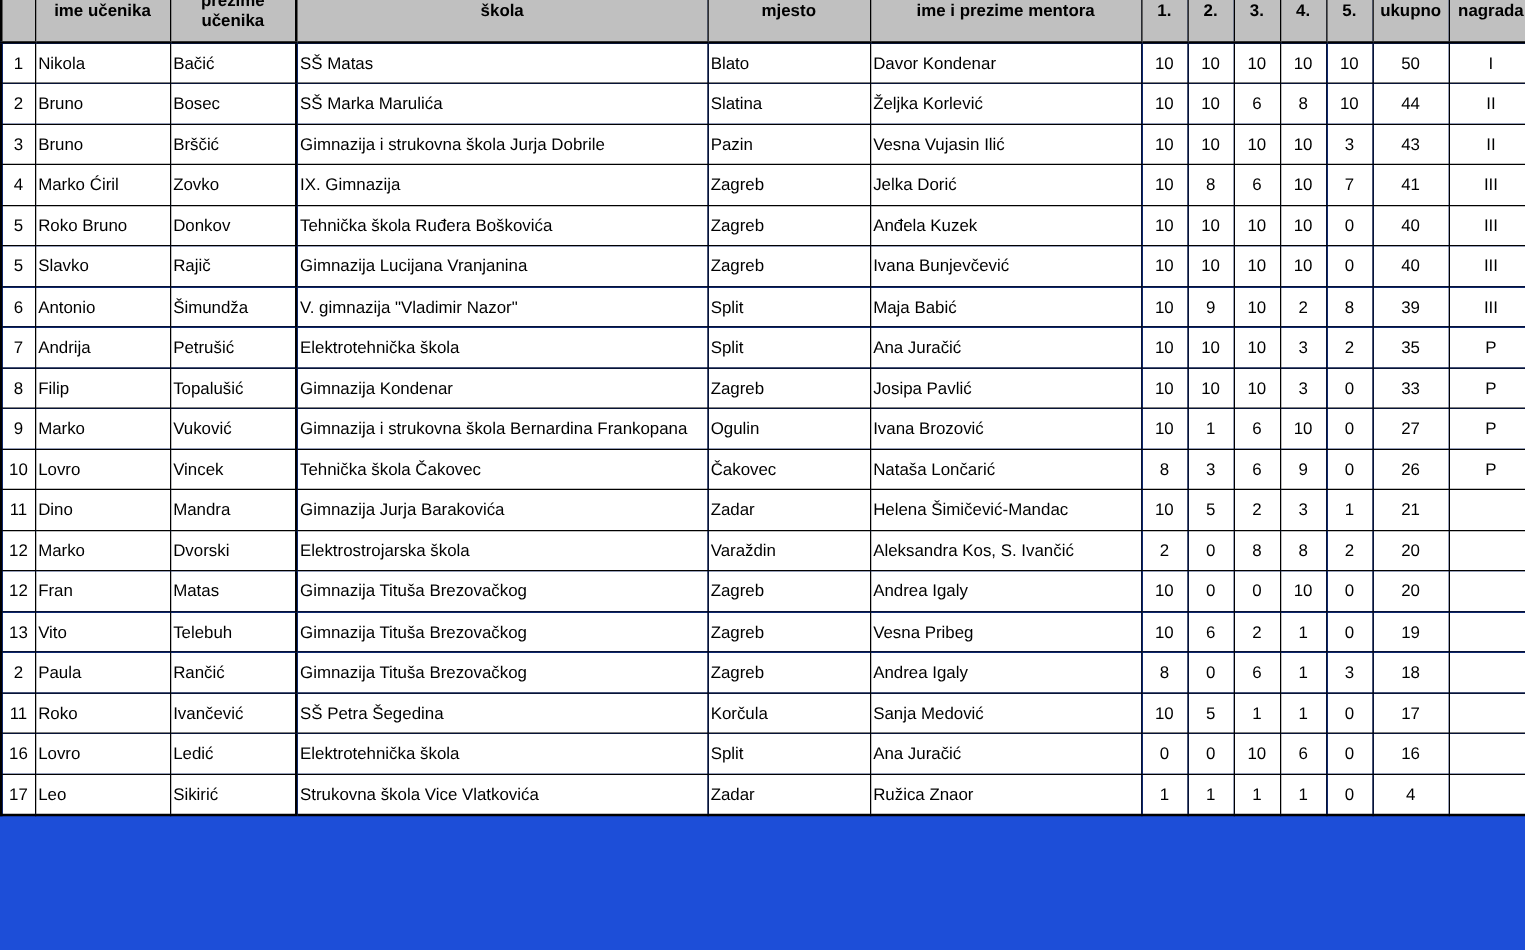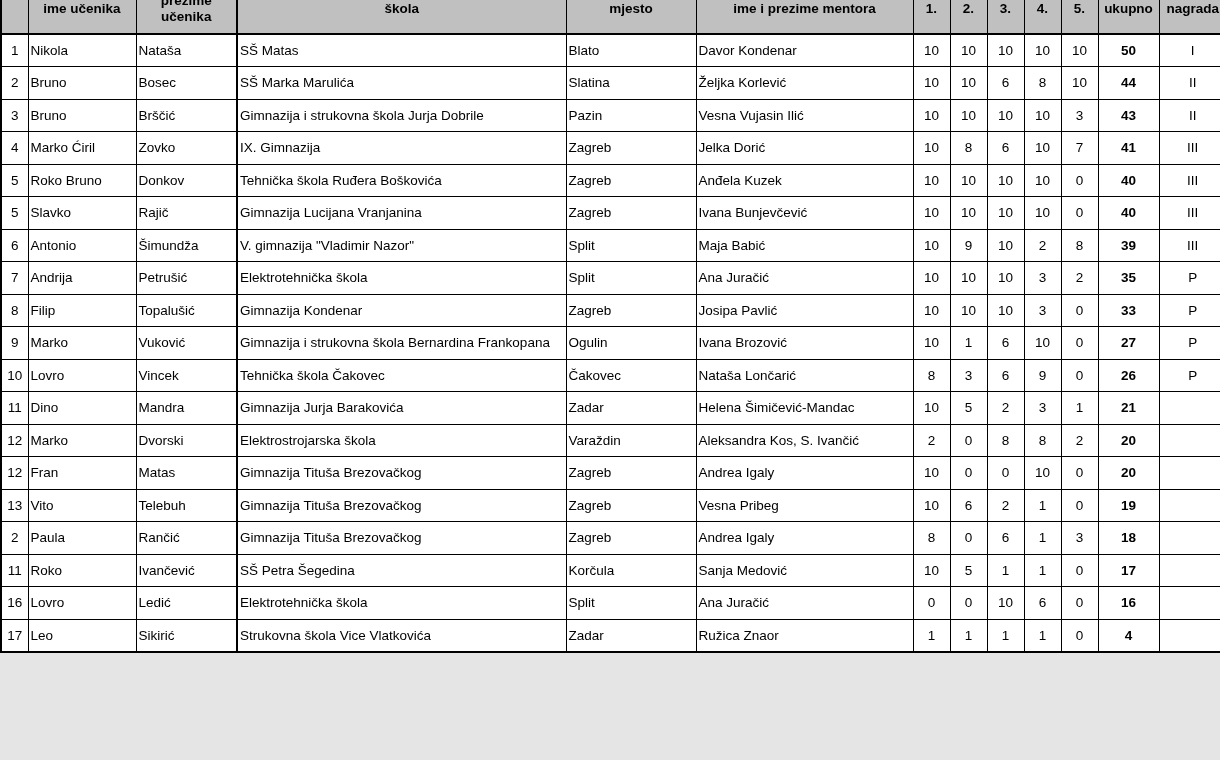--- a/index.html
+++ b/index.html
@@ -1,20 +1,20 @@
 <!DOCTYPE html>
 <html><head>
 <meta charset="utf-8">
 <style>
   html,body{margin:0;padding:0;background:#fff;}
   .screen{
     position:relative;
     width:1220px;height:760px;
     overflow:hidden;
-    background:#e5e5e5;
+    background:#1d4ed8;
     font-family:"Liberation Sans","DejaVu Sans",sans-serif;
   }
   table.results{
     position:absolute;
     left:0;top:-17px;
     width:1226px;
     border-collapse:collapse;
     table-layout:fixed;
     font-size:13.5px;
     color:#000;
@@ -37,21 +37,21 @@
     background:#fff;
     padding:0 2px;
     overflow:hidden;
     line-height:15px;
   }
   table.results tbody tr{height:32.5px;}
   .col-school-b{border-left:2px solid #000 !important;}
   .c-rank{text-align:center;}
   .c-text{text-align:left;padding:0 5px;}
   .c-score{text-align:center;}
-  .c-total{text-align:center;font-weight:bold;}
+  .c-total{text-align:center;font-weight:normal;}
   .c-award{text-align:center;}
 </style>
 </head>
 <body>
 
 <div class="screen">
   <table class="results">
     <colgroup>
       <col style="width:27px">
         <col style="width:108px">
@@ -81,21 +81,21 @@
         <th>4.</th>
         <th>5.</th>
         <th>ukupno</th>
         <th>nagrada</th>
       </tr>
     </thead>
     <tbody>
         <tr>
       <td class="c-rank">1</td>
       <td class="c-text">Nikola</td>
-      <td class="c-text">Nataša</td>
+      <td class="c-text">Bačić</td>
       <td class="c-text col-school-b">SŠ Matas</td>
       <td class="c-text">Blato</td>
       <td class="c-text">Davor Kondenar</td>
       <td class="c-score">10</td>
       <td class="c-score">10</td>
       <td class="c-score">10</td>
       <td class="c-score">10</td>
       <td class="c-score">10</td>
       <td class="c-total">50</td>
       <td class="c-award">I</td>

